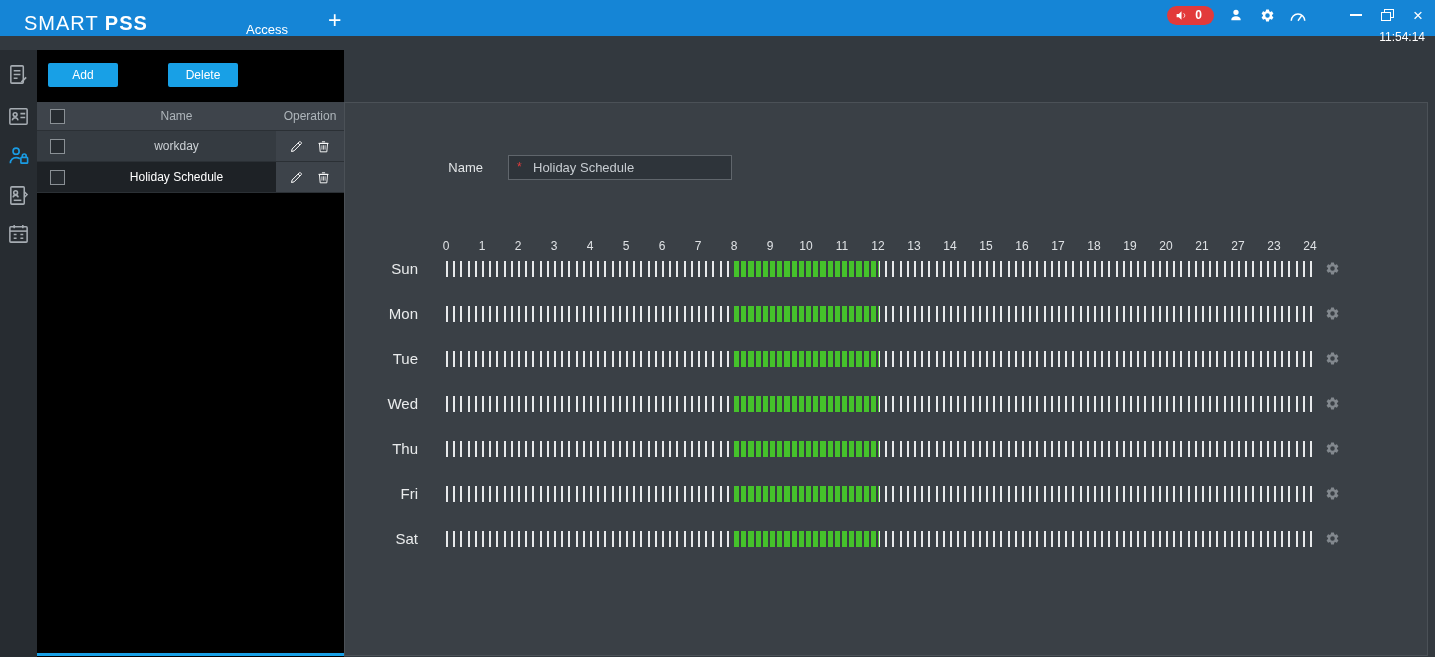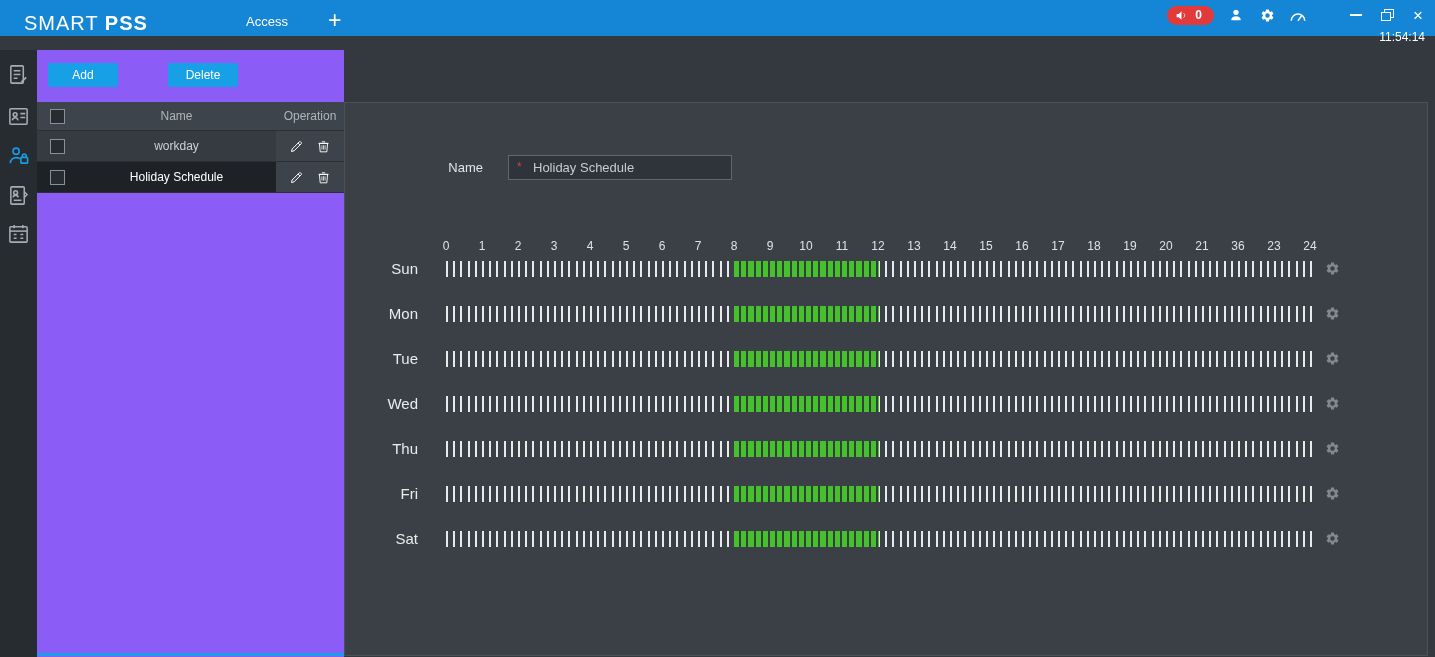--- a/index.html
+++ b/index.html
@@ -7,41 +7,41 @@
     position:relative; width:1435px; height:657px; overflow:hidden;
     background:#33393f;
     font-family:"Liberation Sans","DejaVu Sans",sans-serif;
     -webkit-font-smoothing:antialiased;
   }
   
   .header { position:absolute; left:0; top:0; width:100%; height:36px; background:var(--header-blue,#1585d6); }
   .brand { position:absolute; left:24px; top:12px; color:#fff; font-size:20px; letter-spacing:1px; }
   .brand .b-smart { font-weight:400; }
   .brand .b-pss   { font-weight:700; }
-  .tab { position:absolute; left:228px; top:0; height:44px; line-height:44px; padding:0 18px; color:#fff; font-size:13px; cursor:pointer; }
+  .tab { position:absolute; left:228px; top:0; height:44px; line-height:44px; padding:8px 18px; color:#fff; font-size:13px; cursor:pointer; }
   .plus-tab { position:absolute; left:328px; top:7px; color:#fff; font-size:23px; font-weight:300; cursor:pointer; }
   .tr-icons { position:absolute; top:5px; right:8px; display:flex; align-items:center; gap:13px; height:20px; }
   .alert-pill { display:flex; align-items:center; gap:7px; background:var(--badge-red,#e23a3a); border-radius:10px; height:19px; padding:0 12px 0 8px; cursor:pointer; }
   .alert-pill .cnt { color:#fff; font-size:12px; font-weight:bold; }
   .hicon { width:18px; height:18px; display:flex; align-items:center; justify-content:center; cursor:pointer; }
   .win-min { width:12px; height:2px; background:#fff; }
   .win-restore { position:relative; width:13px; height:12px; }
   .win-restore .sq-b { position:absolute; top:0; right:0; width:8px; height:7px; border:1px solid #fff; }
   .win-restore .sq-f { position:absolute; bottom:0; left:0; width:8px; height:7px; border:1px solid #fff; background:var(--header-blue,#1585d6); }
   .win-close { color:#fff; font-size:17px; line-height:17px; }
   .clock { position:absolute; right:10px; top:30px; color:#fff; font-size:12px;text-align:center; }
   .gap-win { width:14px; }
 
   
   .rail { position:absolute; left:0; top:50px; width:37px; bottom:0; background:#272c31; }
   .rail-item { position:absolute; left:7px; width:23px; height:23px; cursor:pointer; }
   .rail-item svg { width:23px; height:23px; }
 
   
-  .left-panel { position:absolute; left:37px; top:50px; width:307px; bottom:0; background:#8b5cf6; }
+  .left-panel { position:absolute; left:37px; top:50px; width:307px; bottom:0; background:#000000; }
   .btn { position:absolute; top:13px; height:24px; border:none; border-radius:2px; background:var(--accent,#18a0e6); color:#fff; font-size:12px; font-family:inherit; cursor:pointer; }
   .btn-add { left:11px; width:70px; }
   .btn-del { left:91px; width:70px;margin-left:40px; }
   .table { position:absolute; left:0; top:52px; width:100%; }
   .trow { display:flex; align-items:stretch; height:30px; border-bottom:1px solid #2b3035; font-size:12px; }
   .trow.thead { height:28px; background:#3e444b; color:#aeb5ba; }
   .trow.tdata { background:#353b41; color:#ccd1d5; }
   .trow.tdata.selected { background:#1e2226; color:#ffffff; }
   .c-check { width:40px; display:flex; align-items:center; justify-content:center; }
   .c-name  { width:199px; display:flex; align-items:center; justify-content:center; }
@@ -253,21 +253,21 @@
         <span class="hour-label" style="left: 432px;">12</span>
         <span class="hour-label" style="left: 468px;">13</span>
         <span class="hour-label" style="left: 504px;">14</span>
         <span class="hour-label" style="left: 540px;">15</span>
         <span class="hour-label" style="left: 576px;">16</span>
         <span class="hour-label" style="left: 612px;">17</span>
         <span class="hour-label" style="left: 648px;">18</span>
         <span class="hour-label" style="left: 684px;">19</span>
         <span class="hour-label" style="left: 720px;">20</span>
         <span class="hour-label" style="left: 756px;">21</span>
-        <span class="hour-label" style="left: 792px;">36</span>
+        <span class="hour-label" style="left: 792px;">27</span>
         <span class="hour-label" style="left: 828px;">23</span>
         <span class="hour-label" style="left: 864px;">24</span>
       </div>
     <div class="day-rows">
         <div class="day-row">
           <span class="day-label">Sun</span>
           <div class="ticks">
             <div class="period" style="left: 288px; width: 145px;"></div>
           </div>
           <span class="row-gear">

